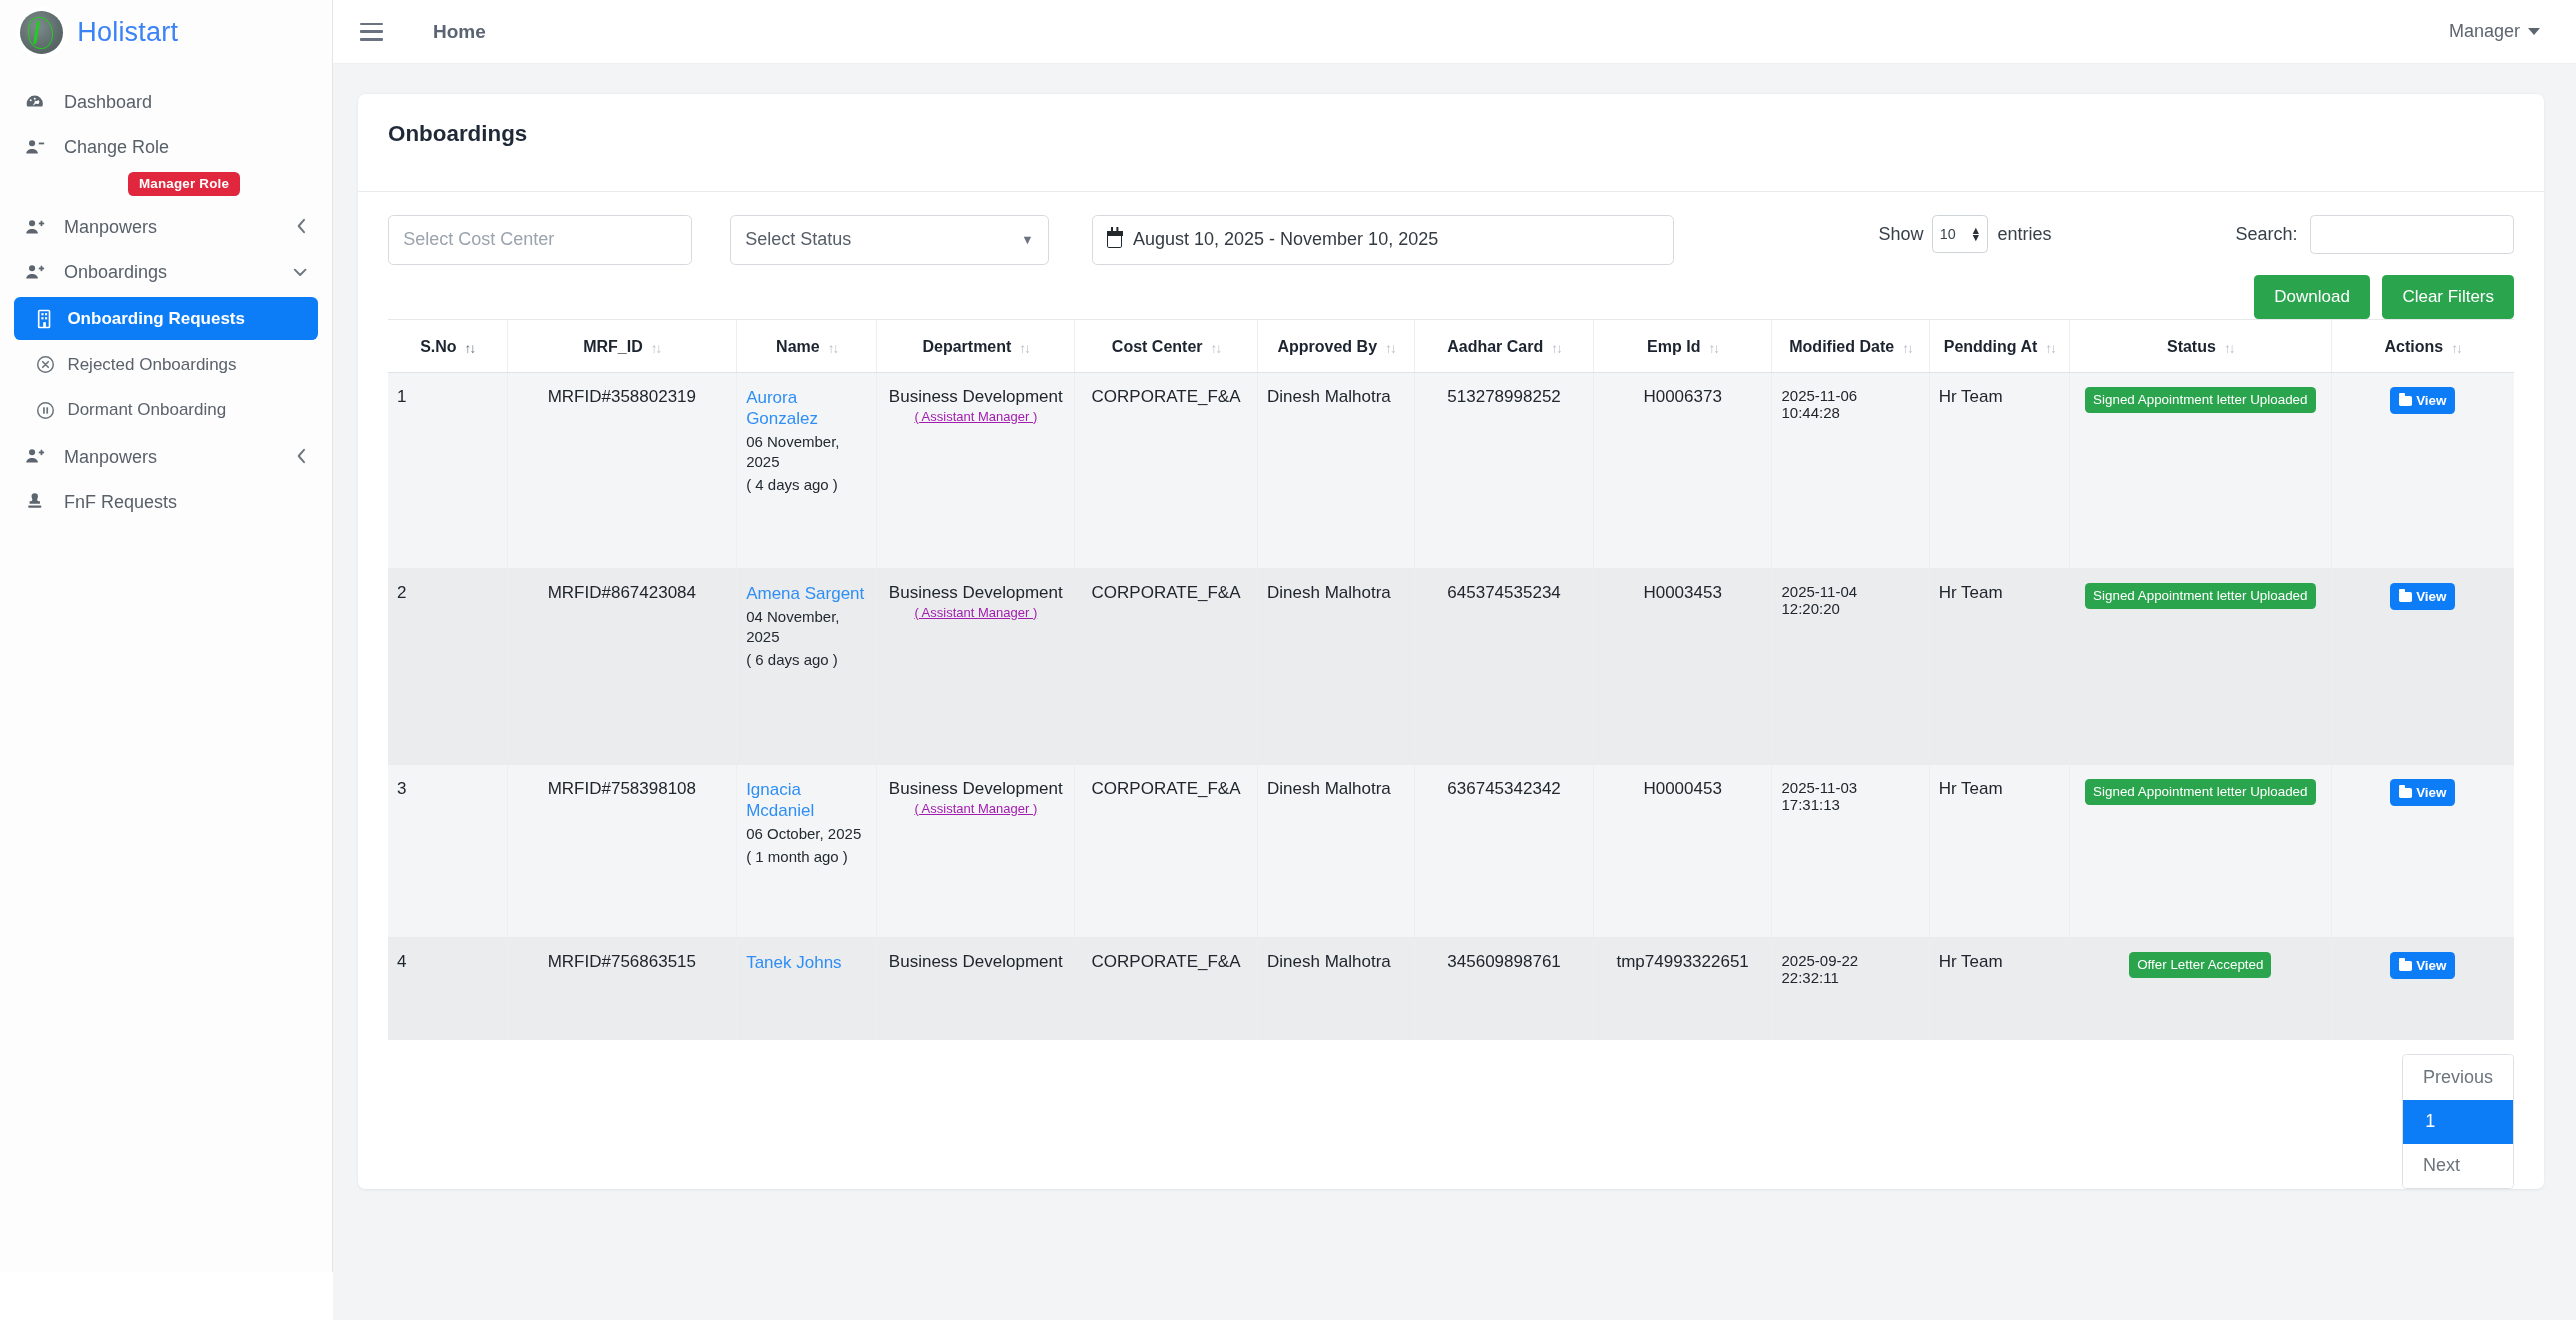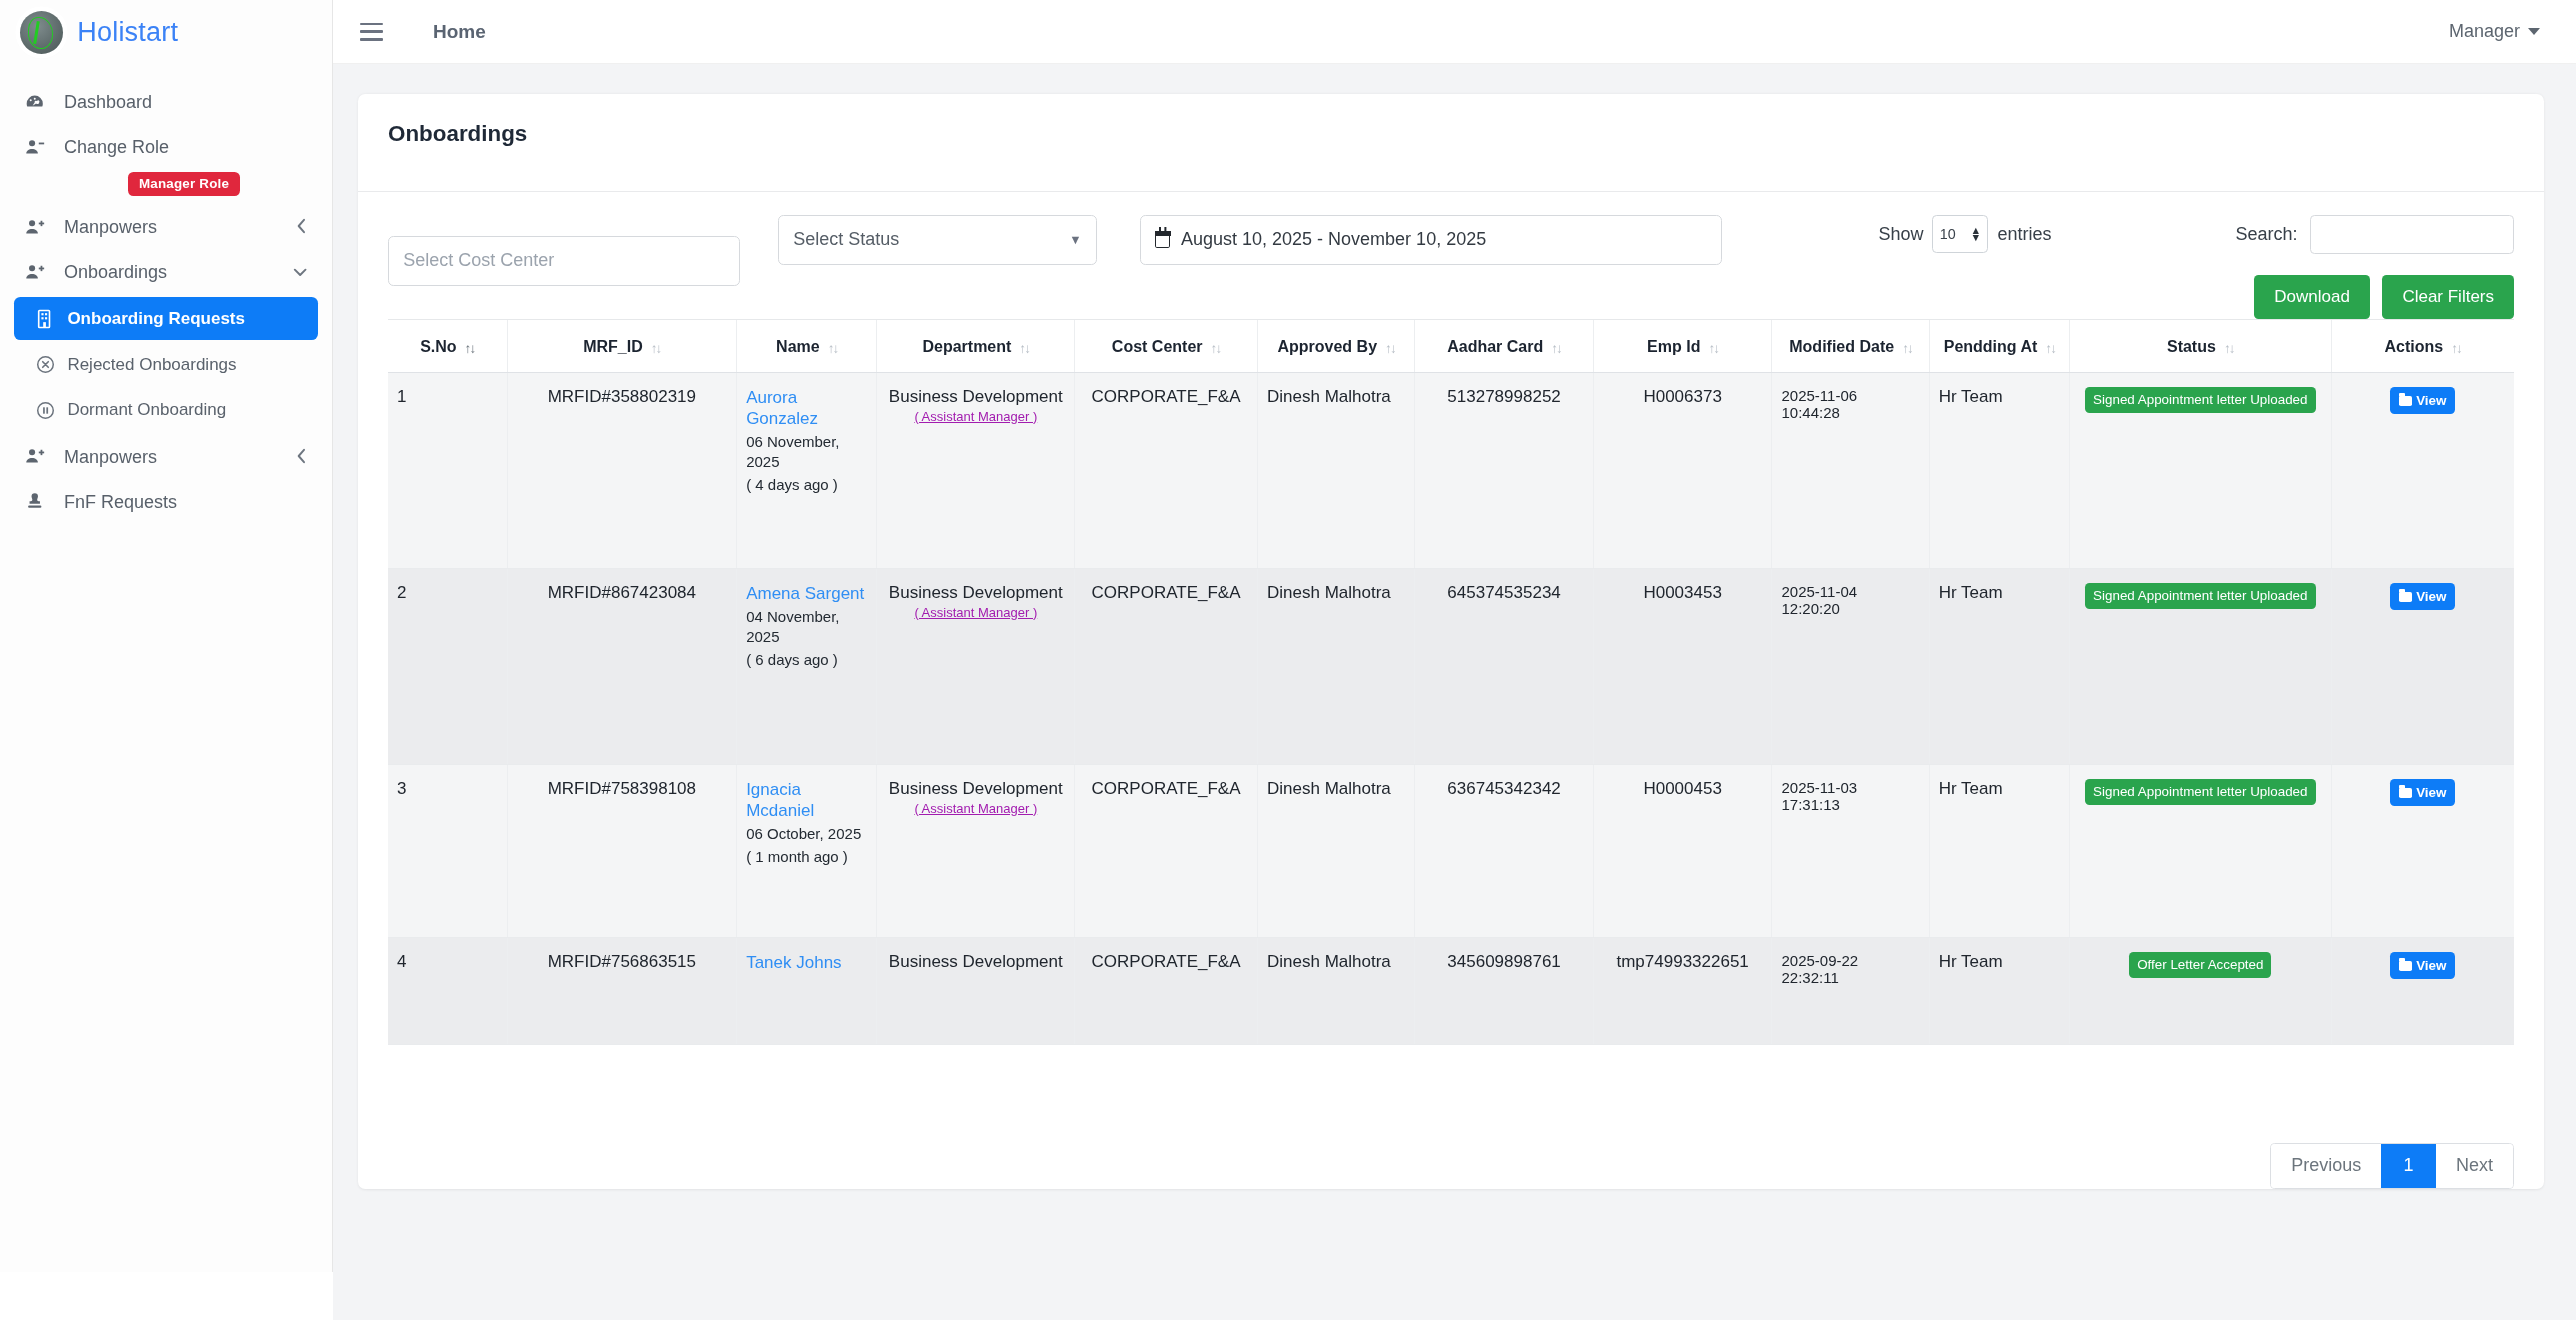--- a/index.html
+++ b/index.html
@@ -86,21 +86,21 @@
   }
   .card-head { padding: 27px 30px 0 30px; height: 97px; flex:0 0 97px;}
   .card-title { font-size: 22.4px; font-weight:700; color:#1f2937;}
   .card-divider { height:0.9px; background:#e9eaec; }
 
   .filters { display:flex; align-items:flex-start; padding: 23px 30px 0 30px; gap: 0; }
   .inp {
     height: 50px; border:0.9px solid #d6d9dd; border-radius:5.4px; background:#fff;
     display:flex; align-items:center; padding: 0 14.3px; font-size: 18px; color:#9ba3ad;
   }
-  #cost-center-select { width: 352px; margin-top: 21px; }
+  #cost-center-select { width: 304px; }
   #status-select { width: 319px; margin-left: 38px; position:relative; color:#555d66;}
   #status-select .caret-sm { position:absolute; right:14.3px; color:#6b7280; font-size:12.5px;}
   #date-range { width: 582px; margin-left: 43px; color:#333a42; gap:10.7px;}
   .cal-ico { width:15px;height:17px;border:1.8px solid #23282d;border-radius:1.8px;position:relative;flex:0 0 15px;}
   .cal-ico::before{content:"";position:absolute;left:-1.8px;top:-1.8px;right:-1.8px;height:5.4px;background:#23282d;}
   .cal-ico::after{content:"";position:absolute;left:2.7px;top:-5.4px;width:1.8px;height:4.5px;background:#23282d;box-shadow:5.4px 0 0 #23282d;}
 
   .filters-right { margin-left:auto; display:flex; flex-direction:column; align-items:flex-end; }
   .show-search-row { display:flex; align-items:center; gap: 8px; margin-left: 25px; }
   .show-entries { display:flex; align-items:center; font-size:18px; color:#384049; gap:9px; }
@@ -152,21 +152,21 @@
   .btn-view {
     display:inline-flex; align-items:center; gap:4.5px; background:#0d7cf7; color:#fff;
     font-size:13.4px; font-weight:600; padding: 6.3px 9px; border-radius:4.5px; cursor:pointer;
   }
   .folder {
     width:12.5px;height:10px;background:#fff;border-radius:0.9px 1.8px 1.8px 1.8px;position:relative;flex:0 0 12.5px;
   }
   .folder::before{content:"";position:absolute;left:0;top:-2.7px;width:5.4px;height:2.7px;background:#fff;border-radius:0.9px 0.9px 0 0;}
 
   .pager-wrap { display:flex; justify-content:flex-end; padding: 14.3px 30px 0 30px; }
-  .pager { display:flex; border:0.9px solid #dcdfe3; border-radius:4.5px; overflow:hidden; }
+  .pager { display:flex; border:0.9px solid #dcdfe3; border-radius:4.5px; overflow:hidden;flex-direction:column; }
   .pager div { padding: 11.6px 20px; font-size:18px; color:#6c757d; cursor:pointer; background:#fff;}
   .pager div.cur { background:#0d7cf7; color:#fff; padding: 11.6px 22.4px;}
 </style>
 </head>
 <body>
 
 <aside class="sidebar">
   <div class="brand">
     <div class="brand-logo"></div>
     <div class="brand-name">Holistart</div>

